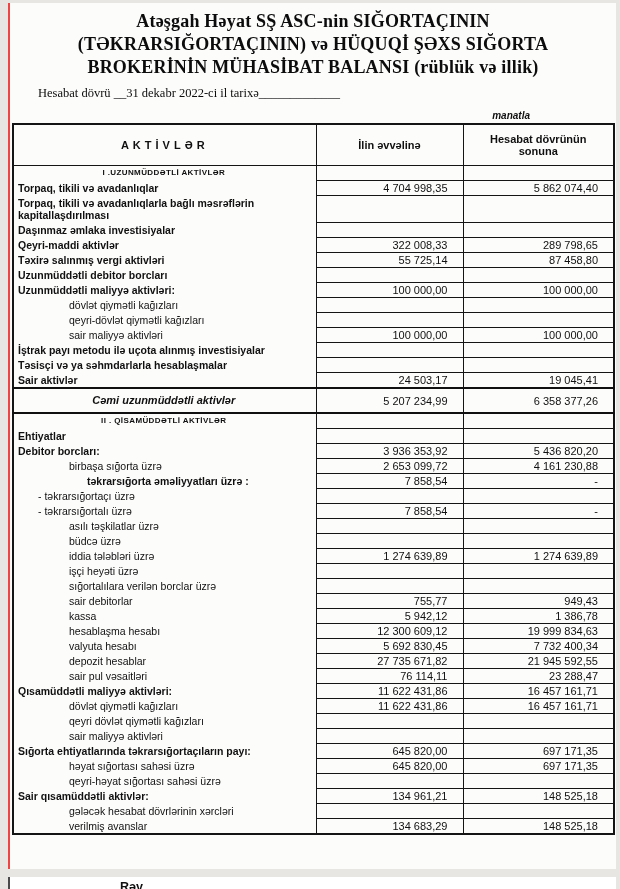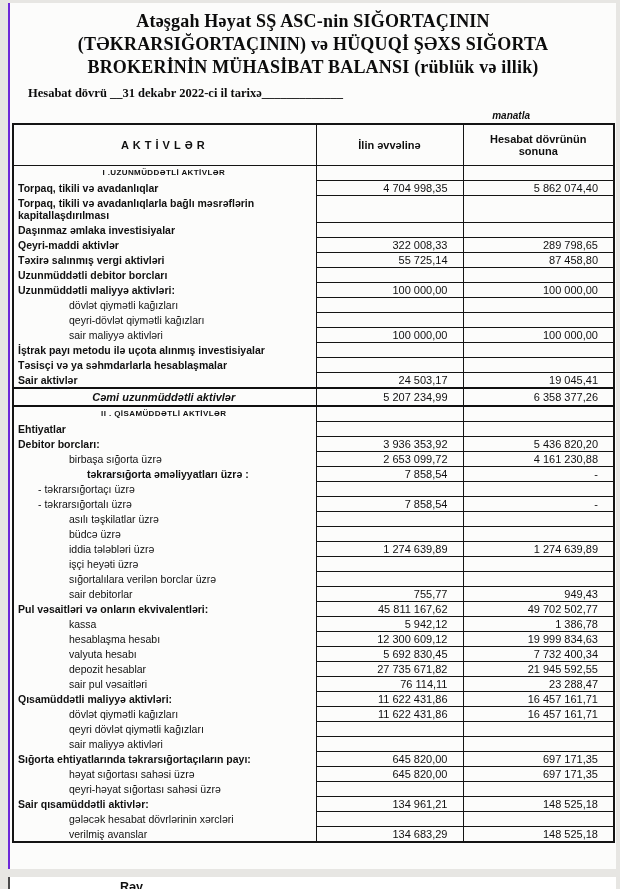--- a/index.html
+++ b/index.html
@@ -9,37 +9,37 @@
     background: #e7e6e3;
     overflow: hidden;
     position: relative;
     font-family: "Liberation Sans", sans-serif;
     color: #101010;
   }
   .paper {
     position: absolute; left: 8px; top: 3px;
     width: 608px; height: 866px;
     background: #fcfcfb;
-    border-left: 2px solid #6d28d9;
+    border-left: 2px solid #ef4444;
     padding-top: 7px;
   }
   .doc-title {
     font-family: "Liberation Serif", serif;
     font-weight: bold;
     font-size: 18px;
     line-height: 23px;
     text-align: center;
     color: #0c0c0c;
     letter-spacing: 0.2px;
   }
   .period {
     font-family: "Liberation Serif", serif;
-    font-weight: bold;
+    font-weight: normal;
     font-size: 12.5px;
-    margin: 7px 0 0 18px;
+    margin: 7px 0 0 28px;
     color: #0c0c0c;
   }
   .currency-note {
     font-size: 10px;
     font-style: italic;
     font-weight: bold;
     text-align: right;
     padding-right: 86px;
     margin-top: 9px;
   }
@@ -88,21 +88,21 @@
     text-align: center;
     font-weight: bold;
     font-size: 8px;
     letter-spacing: 0.4px;
     padding-left: 0;
   }
   tr.r-section td { height: 13px; }
   tr.r-total td {
     border-top: 2px solid #101010;
     border-bottom: 2px solid #101010;
-    height: 18px;
+    height: 25px;
   }
   tr.r-total td.lbl {
     text-align: center;
     font-weight: bold;
     font-style: italic;
     font-size: 11px;
     padding-left: 0;
   }
   .paper2 {
     position: absolute; left: 8px; top: 877px;
@@ -275,25 +275,20 @@
         <tr class="r-sub">
           <td class="lbl">sığortalılara verilən borclar üzrə</td>
           <td class="val"></td>
           <td class="val"></td>
         </tr>
         <tr class="r-sub">
           <td class="lbl">sair debitorlar</td>
           <td class="val">755,77</td>
           <td class="val">949,43</td>
         </tr>
-        <tr class="r-main">
-          <td class="lbl">Pul vəsaitləri  və onların ekvivalentləri:</td>
-          <td class="val">45 811 167,62</td>
-          <td class="val">49 702 502,77</td>
-        </tr>
         <tr class="r-sub">
           <td class="lbl">kassa</td>
           <td class="val">5 942,12</td>
           <td class="val">1 386,78</td>
         </tr>
         <tr class="r-sub">
           <td class="lbl">hesablaşma hesabı</td>
           <td class="val">12 300 609,12</td>
           <td class="val">19 999 834,63</td>
         </tr>

